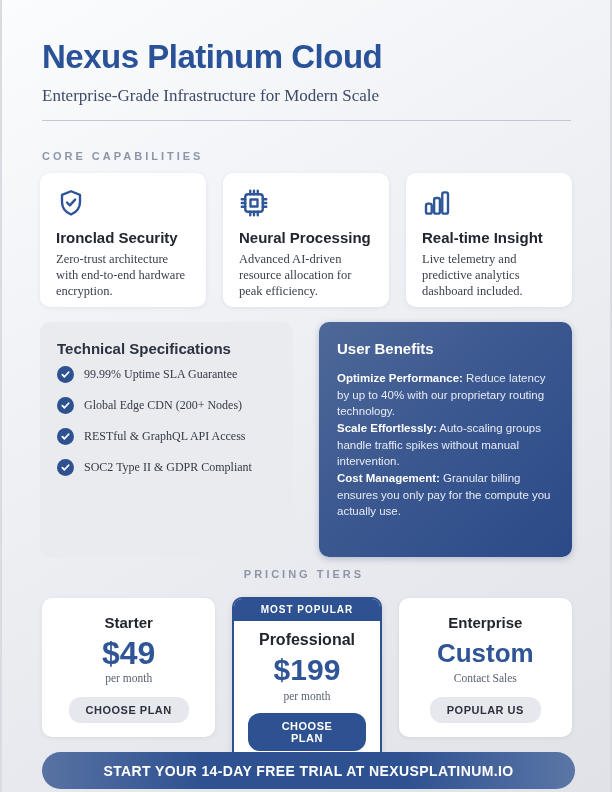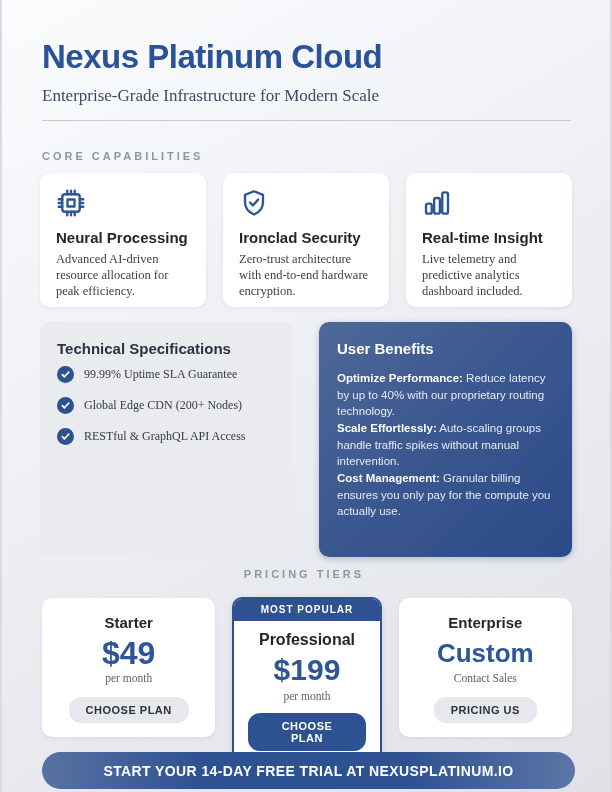--- a/index.html
+++ b/index.html
@@ -123,35 +123,35 @@
     <div class="page-subtitle">Enterprise-Grade Infrastructure for Modern Scale</div>
     <hr class="header-divider">
   </div>
 
   <div class="section-label cap-label">CORE CAPABILITIES</div>
 
   <div class="cards">
 
     <div class="card">
       <svg class="card-icon" viewBox="0 0 24 24" fill="none" stroke="#2e5597" stroke-width="1.9" stroke-linecap="round" stroke-linejoin="round">
+        <path d="M12 2.6l7.2 2.9v5.6c0 4.9-3.2 8.3-7.2 10.1-4-1.8-7.2-5.2-7.2-10.1V5.5L12 2.6z"></path>
+        <path d="M8.8 11.6l2.3 2.3 4.2-4.6"></path>
+      </svg>
+      <div class="card-title">Ironclad Security</div>
+      <div class="card-desc">Zero-trust architecture with end-to-end hardware encryption.</div>
+    </div>
+
+    <div class="card">
+      <svg class="card-icon" viewBox="0 0 24 24" fill="none" stroke="#2e5597" stroke-width="1.9" stroke-linecap="round" stroke-linejoin="round">
         <rect x="5" y="5" width="14" height="14" rx="2.2"></rect>
         <rect x="9.2" y="9.2" width="5.6" height="5.6"></rect>
         <path d="M9 2.2v2.8M12 2.2v2.8M15 2.2v2.8M9 19v2.8M12 19v2.8M15 19v2.8M2.2 9h2.8M2.2 12h2.8M2.2 15h2.8M19 9h2.8M19 12h2.8M19 15h2.8"></path>
       </svg>
       <div class="card-title">Neural Processing</div>
       <div class="card-desc">Advanced AI-driven resource allocation for peak efficiency.</div>
-    </div>
-
-    <div class="card">
-      <svg class="card-icon" viewBox="0 0 24 24" fill="none" stroke="#2e5597" stroke-width="1.9" stroke-linecap="round" stroke-linejoin="round">
-        <path d="M12 2.6l7.2 2.9v5.6c0 4.9-3.2 8.3-7.2 10.1-4-1.8-7.2-5.2-7.2-10.1V5.5L12 2.6z"></path>
-        <path d="M8.8 11.6l2.3 2.3 4.2-4.6"></path>
-      </svg>
-      <div class="card-title">Ironclad Security</div>
-      <div class="card-desc">Zero-trust architecture with end-to-end hardware encryption.</div>
     </div>
 
     <div class="card">
       <svg class="card-icon" viewBox="0 0 24 24" fill="none" stroke="#2e5597" stroke-width="1.9" stroke-linejoin="round">
         <rect x="3.2" y="12.5" width="4.6" height="8" rx="1.6"></rect>
         <rect x="9.7" y="8" width="4.6" height="12.5" rx="1.6"></rect>
         <rect x="16.2" y="3.5" width="4.6" height="17" rx="1.6"></rect>
       </svg>
       <div class="card-title">Real-time Insight</div>
       <div class="card-desc">Live telemetry and predictive analytics dashboard included.</div>
@@ -180,20 +180,28 @@
             </span>
           <span class="tech-text">Global Edge CDN (200+ Nodes)</span>
         </li>
         <li class="tech-item">
           <span class="check-badge">
               <svg width="9" height="9" viewBox="0 0 10 10" fill="none" stroke="#ffffff" stroke-width="2" stroke-linecap="round" stroke-linejoin="round">
                 <path d="M1.5 5.2l2.3 2.3 4.7-5"></path>
               </svg>
             </span>
           <span class="tech-text">RESTful &amp; GraphQL API Access</span>
+        </li>
+        <li class="tech-item">
+          <span class="check-badge">
+              <svg width="9" height="9" viewBox="0 0 10 10" fill="none" stroke="#ffffff" stroke-width="2" stroke-linecap="round" stroke-linejoin="round">
+                <path d="M1.5 5.2l2.3 2.3 4.7-5"></path>
+              </svg>
+            </span>
+          <span class="tech-text">SOC2 Type II &amp; GDPR Compliant</span>
         </li>
       </ul>
     </div>
 
     <div class="benefits-panel">
       <div class="benefits-title">User Benefits</div>
       <div class="benefits-body">
         <p class="benefit">
           <strong>Optimize Performance:</strong>
           <span>Reduce latency by up to 40% with our proprietary routing technology.</span>
@@ -229,20 +237,20 @@
         <div class="tier-price">$199</div>
         <div class="tier-period">per month</div>
         <button class="tier-btn primary">CHOOSE PLAN</button>
       </div>
     </div>
 
     <div class="tier">
       <div class="tier-name">Enterprise</div>
       <div class="tier-price custom">Custom</div>
       <div class="tier-period">Contact Sales</div>
-      <button class="tier-btn">PRICING US</button>
+      <button class="tier-btn">POPULAR US</button>
     </div>
 
   </div>
 
   <button class="cta-bar">START YOUR 14-DAY FREE TRIAL AT NEXUSPLATINUM.IO</button>
 
 </div>
 
 </body></html>

